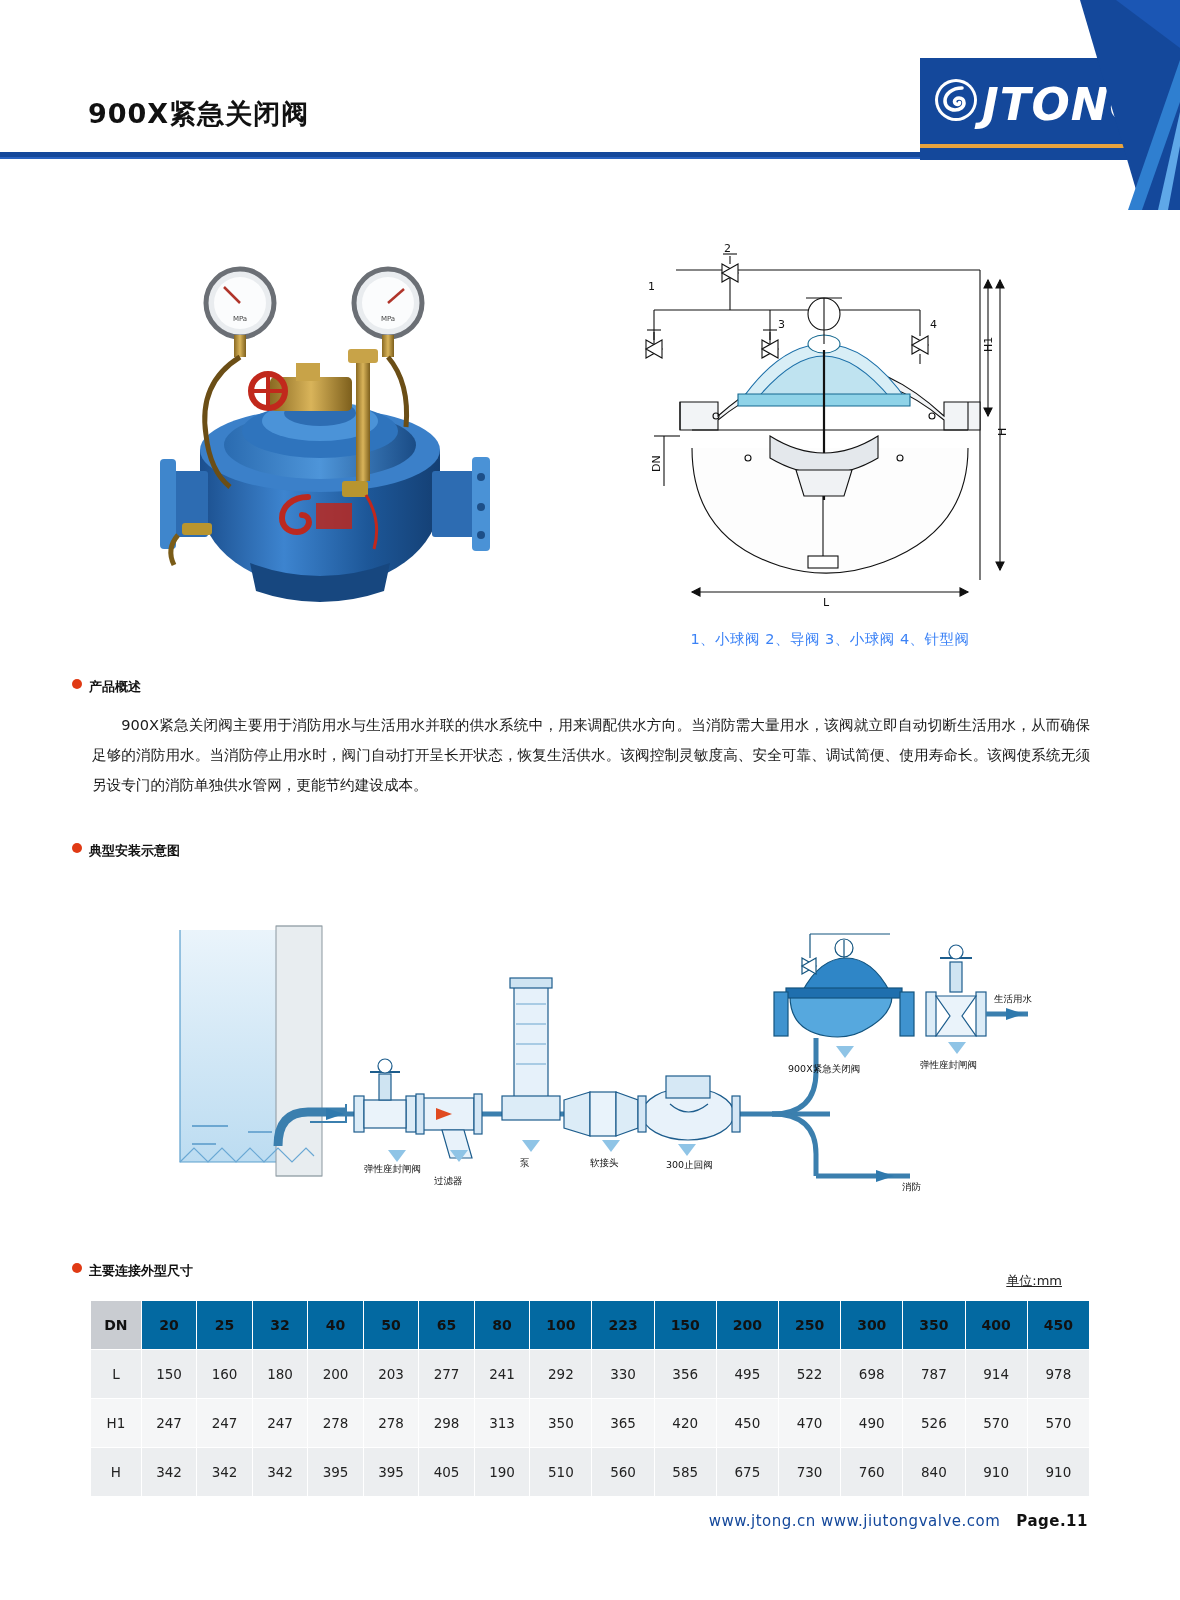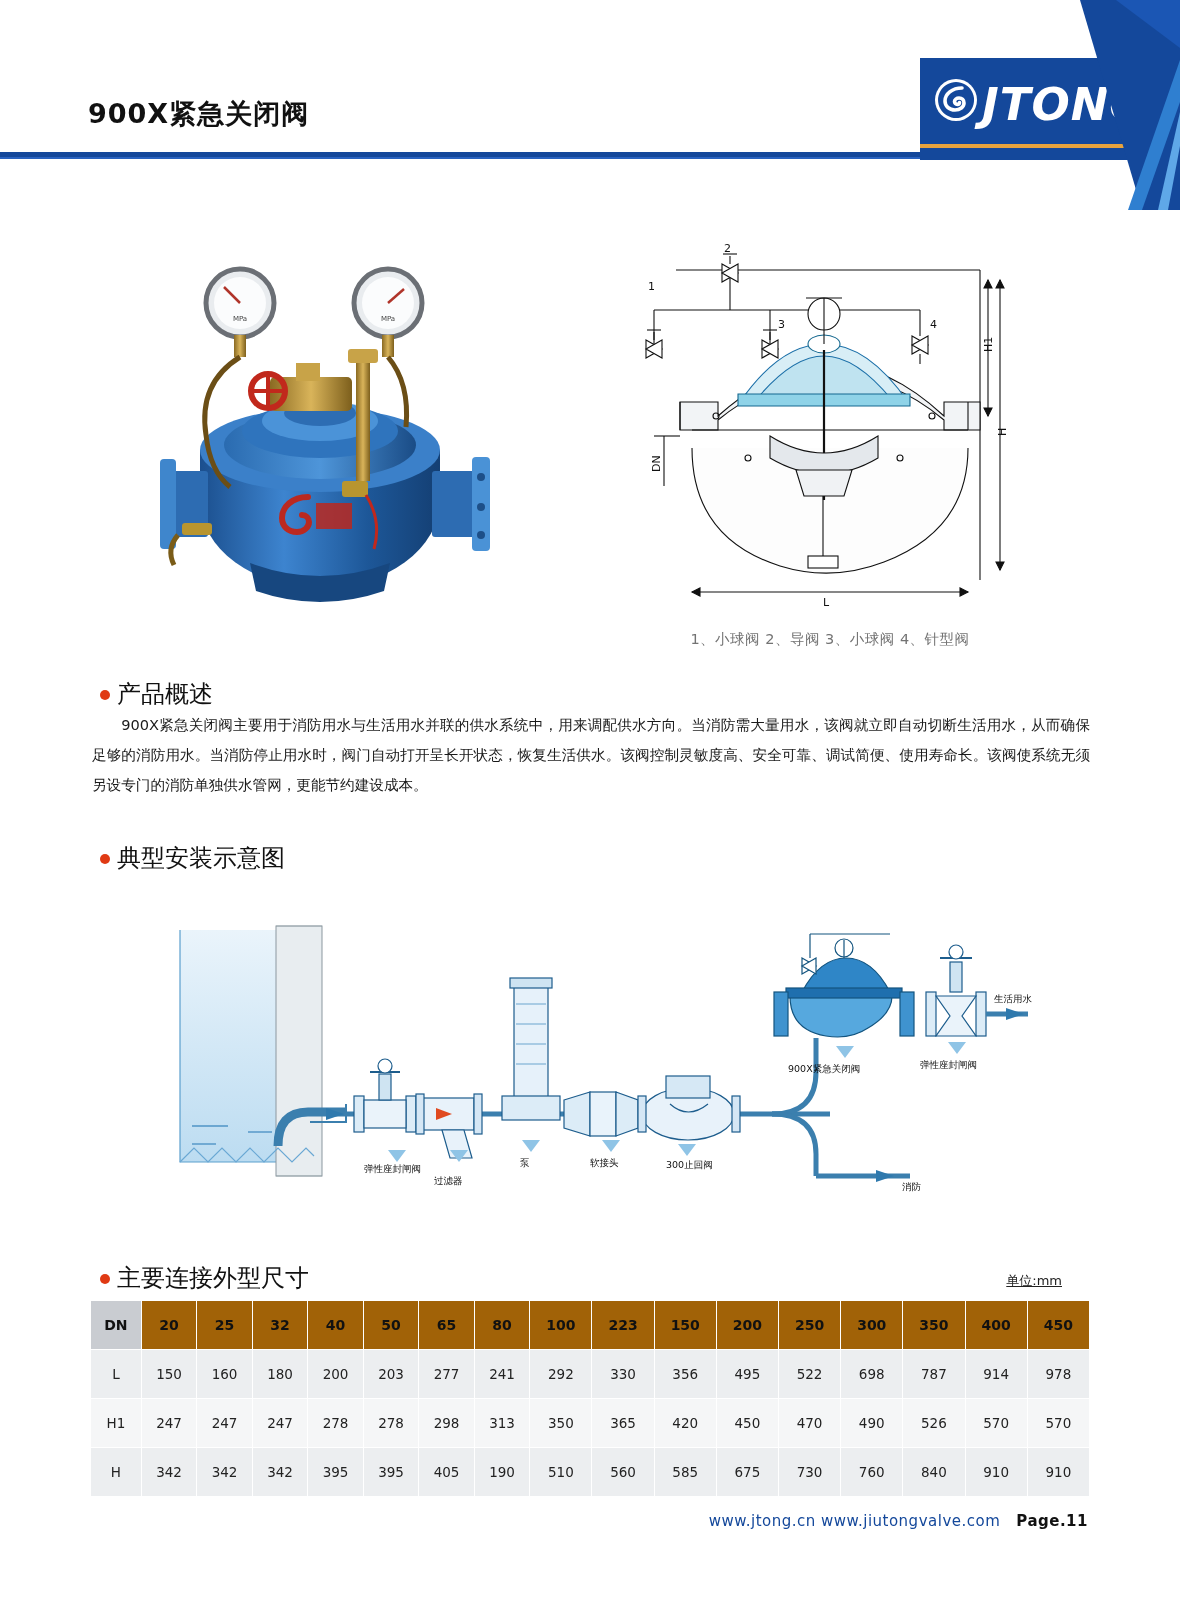--- a/index.html
+++ b/index.html
@@ -55,28 +55,28 @@
 
   
   .photo-area {
     position: absolute; left: 120px; top: 245px; width: 440px; height: 380px;
   }
   .diagram-area {
     position: absolute; left: 620px; top: 240px; width: 420px; height: 400px;
   }
   .diagram-caption {
     position: absolute; left: 620px; top: 630px; width: 420px;
-    text-align: center; font-size: 14.5px; color: #737373;
+    text-align: center; font-size: 14.5px; color: #3b82f6;
     letter-spacing: 0.5px;
   }
 
   
   .sect {
-    position: absolute; left: 100px;
-    font-size: 24px; font-weight: normal; color: #111;
+    position: absolute; left: 72px;
+    font-size: 13px; font-weight: bold; color: #111;
   }
   .sect .dot {
     display: inline-block; width: 10px; height: 10px; border-radius: 50%;
     background: #e03a14; margin-right: 7px; vertical-align: 2px;
   }
   .unit-note {
     position: absolute; right: 118px; font-size: 13px; color: #222; text-decoration: underline;
   }
 
   
@@ -99,21 +99,21 @@
     border-collapse: collapse; width: 1000px;
     font-size: 13.5px; color: #222;
   }
   table.dims th, table.dims td {
     border: 1px solid #ffffff;
     text-align: center;
     height: 46px;
     font-weight: normal;
   }
   table.dims thead th {
-    background: #a16207; font-weight: bold; font-size: 14px; color: #111;
+    background: #0369a1; font-weight: bold; font-size: 14px; color: #111;
   }
   table.dims tbody tr.odd td { background: #eceef0; }
   table.dims tbody tr.even td { background: #f5f6f7; }
   table.dims tbody td.rowhead { background: #ffffff; font-weight: normal; }
   table.dims thead th.corner { background: #c9ccd1; }
 
   
   .footer {
     position: absolute; left: 0; top: 1512px; width: 1180px;
     text-align: right; padding-right: 92px; box-sizing: border-box;

